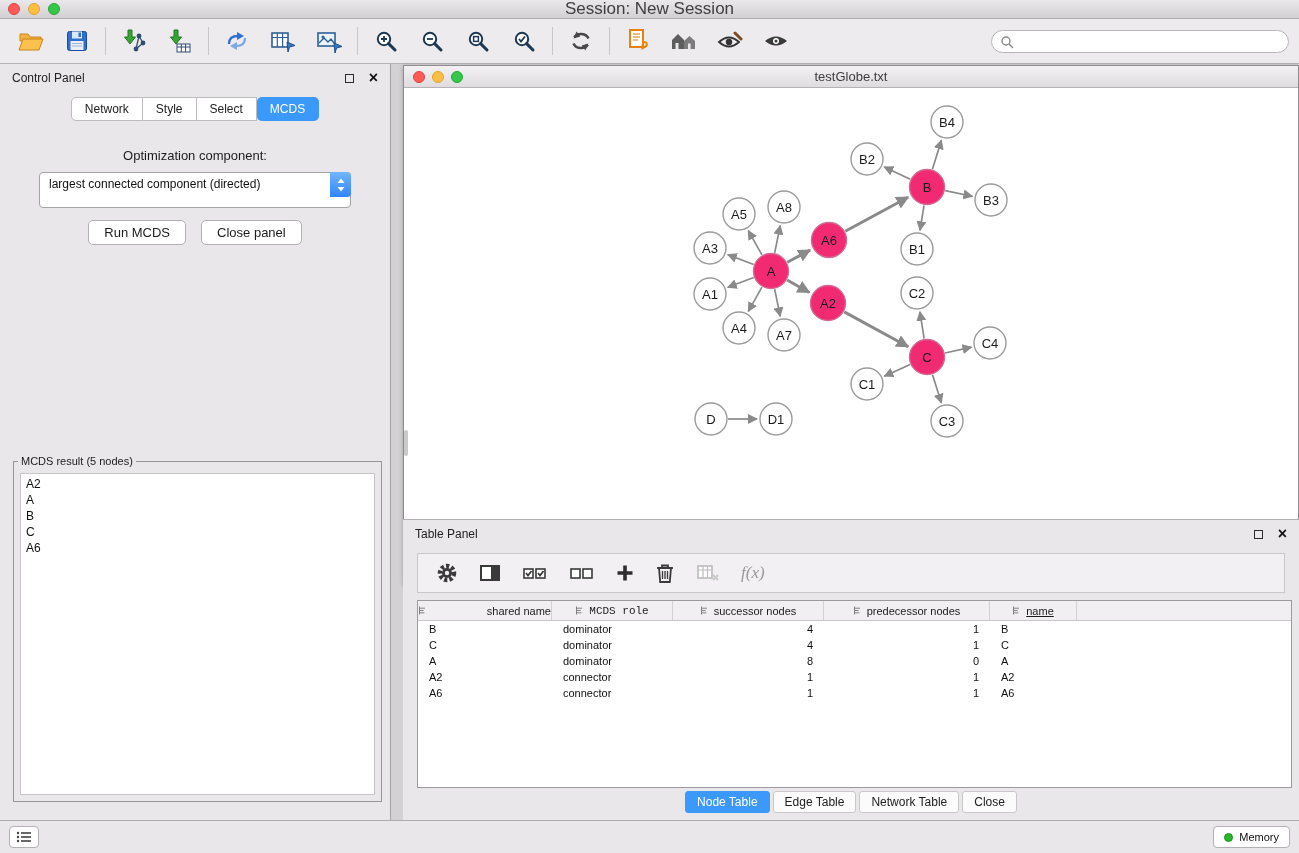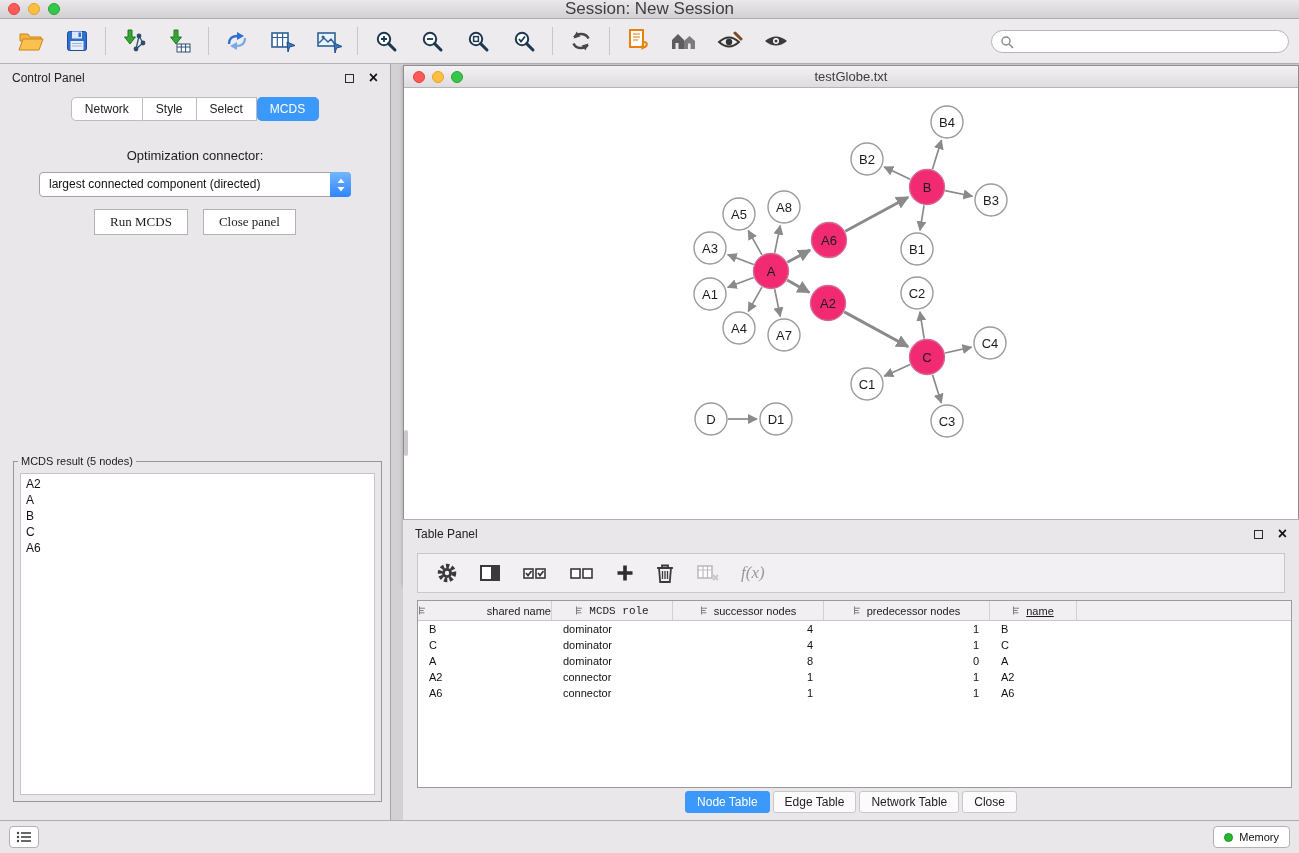--- a/index.html
+++ b/index.html
@@ -27,24 +27,24 @@
 .panel-header{height:28px;display:flex;align-items:center;padding:0 12px;font-size:12px;color:#222}
 .panel-header .spacer{flex:1}
 .float-ico{width:9px;height:9px;border:1.5px solid #2b2b2b;display:inline-block;margin-right:15px}
 .close-ico{font-size:16px;font-weight:bold;color:#111;line-height:10px}
 .cp-tabs{display:flex;justify-content:center;margin-top:5px}
 .seg{font-size:12px;padding:4px 13px;background:#fff;border:1px solid #bdbbbd;border-left:none;color:#222;cursor:pointer}
 .seg:first-child{border-left:1px solid #bdbbbd;border-radius:5px 0 0 5px}
 .seg:last-child{border-radius:0 5px 5px 0}
 .seg.active{background:#3b99fc;border-color:#3b99fc;color:#fff;border-radius:5px}
 .opt-label{text-align:center;font-size:13px;color:#1c1c1c;margin-top:27px}
-.dropdown{position:relative;width:312px;height:25px;margin:9px auto 0;background:#fff;border:1px solid #a5a3a5;border-radius:4px;font-size:12px;line-height:23px;padding-left:9px;color:#111;cursor:pointer}
+.dropdown{position:relative;width:312px;height:36px;margin:9px auto 0;background:#fff;border:1px solid #a5a3a5;border-radius:4px;font-size:12px;line-height:23px;padding-left:9px;color:#111;cursor:pointer}
 .dropdown .stepper{position:absolute;right:-1px;top:-1px;width:21px;height:25px;border-radius:0 4px 4px 0;background:linear-gradient(#72b6fd,#3085fb);display:flex;align-items:center;justify-content:center}
 .btn-row{display:flex;justify-content:center;gap:15px;margin-top:12px}
-.pbtn{font-size:13px;color:#1c1c1c;background:#fff;border:1px solid #b3b1b3;border-radius:0;padding:4px 15px;font-family:Liberation Serif, serif;cursor:pointer}
+.pbtn{font-size:13px;color:#1c1c1c;background:#fff;border:1px solid #b3b1b3;border-radius:5px;padding:4px 15px;font-family:Liberation Sans, sans-serif;cursor:pointer}
 .mcds-fieldset{position:absolute;left:13px;top:391px;width:369px;height:347px;border:1px solid #979797;margin:0;padding:0}
 .mcds-fieldset legend{font-size:11px;color:#1c1c1c;margin-left:4px;padding:0 3px}
 .listbox{position:absolute;left:6px;top:6px;right:6px;bottom:6px;background:#fff;border:1px solid #c6c4c6;font-size:12px;padding:2px 5px;overflow:hidden}
 .listbox .item{line-height:16px;color:#111}
 
 
 .network-window{position:absolute;left:403px;top:65px;width:896px;height:520px;background:#8b5cf6;border:1px solid #8f8d8f;box-shadow:0 1px 4px rgba(0,0,0,.25)}
 .nw-titlebar{position:absolute;left:0;top:0;right:0;height:22px;background:linear-gradient(#f3f1f3,#dedcde);border-bottom:1px solid #b5b3b5;text-align:center;font-size:13px;line-height:21px;color:#3d3d3d}
 .nw-lights{position:absolute;left:9px;top:5px;display:flex;gap:7px}
 .nw-canvas{position:absolute;left:0;top:22px;right:0;bottom:0;background:#fff;overflow:hidden}
@@ -240,21 +240,21 @@
       <span class="spacer"></span>
       <span class="float-ico"></span>
       <span class="close-ico">×</span>
     </div>
     <div class="cp-tabs">
         <div class="seg">Network</div>
         <div class="seg">Style</div>
         <div class="seg">Select</div>
         <div class="seg active">MCDS</div>
       </div>
-    <div class="opt-label">Optimization connector:</div>
+    <div class="opt-label">Optimization component:</div>
     <div class="dropdown">
       <span>largest connected component (directed)</span>
       <span class="stepper">
           <svg width="10" height="16" viewBox="0 0 10 16">
             <path d="M5 1.5 l3.5 4.5 h-7z" fill="#fff"></path>
             <path d="M5 14.5 l3.5-4.5 h-7z" fill="#fff"></path>
           </svg>
         </span>
     </div>
     <div class="btn-row">

